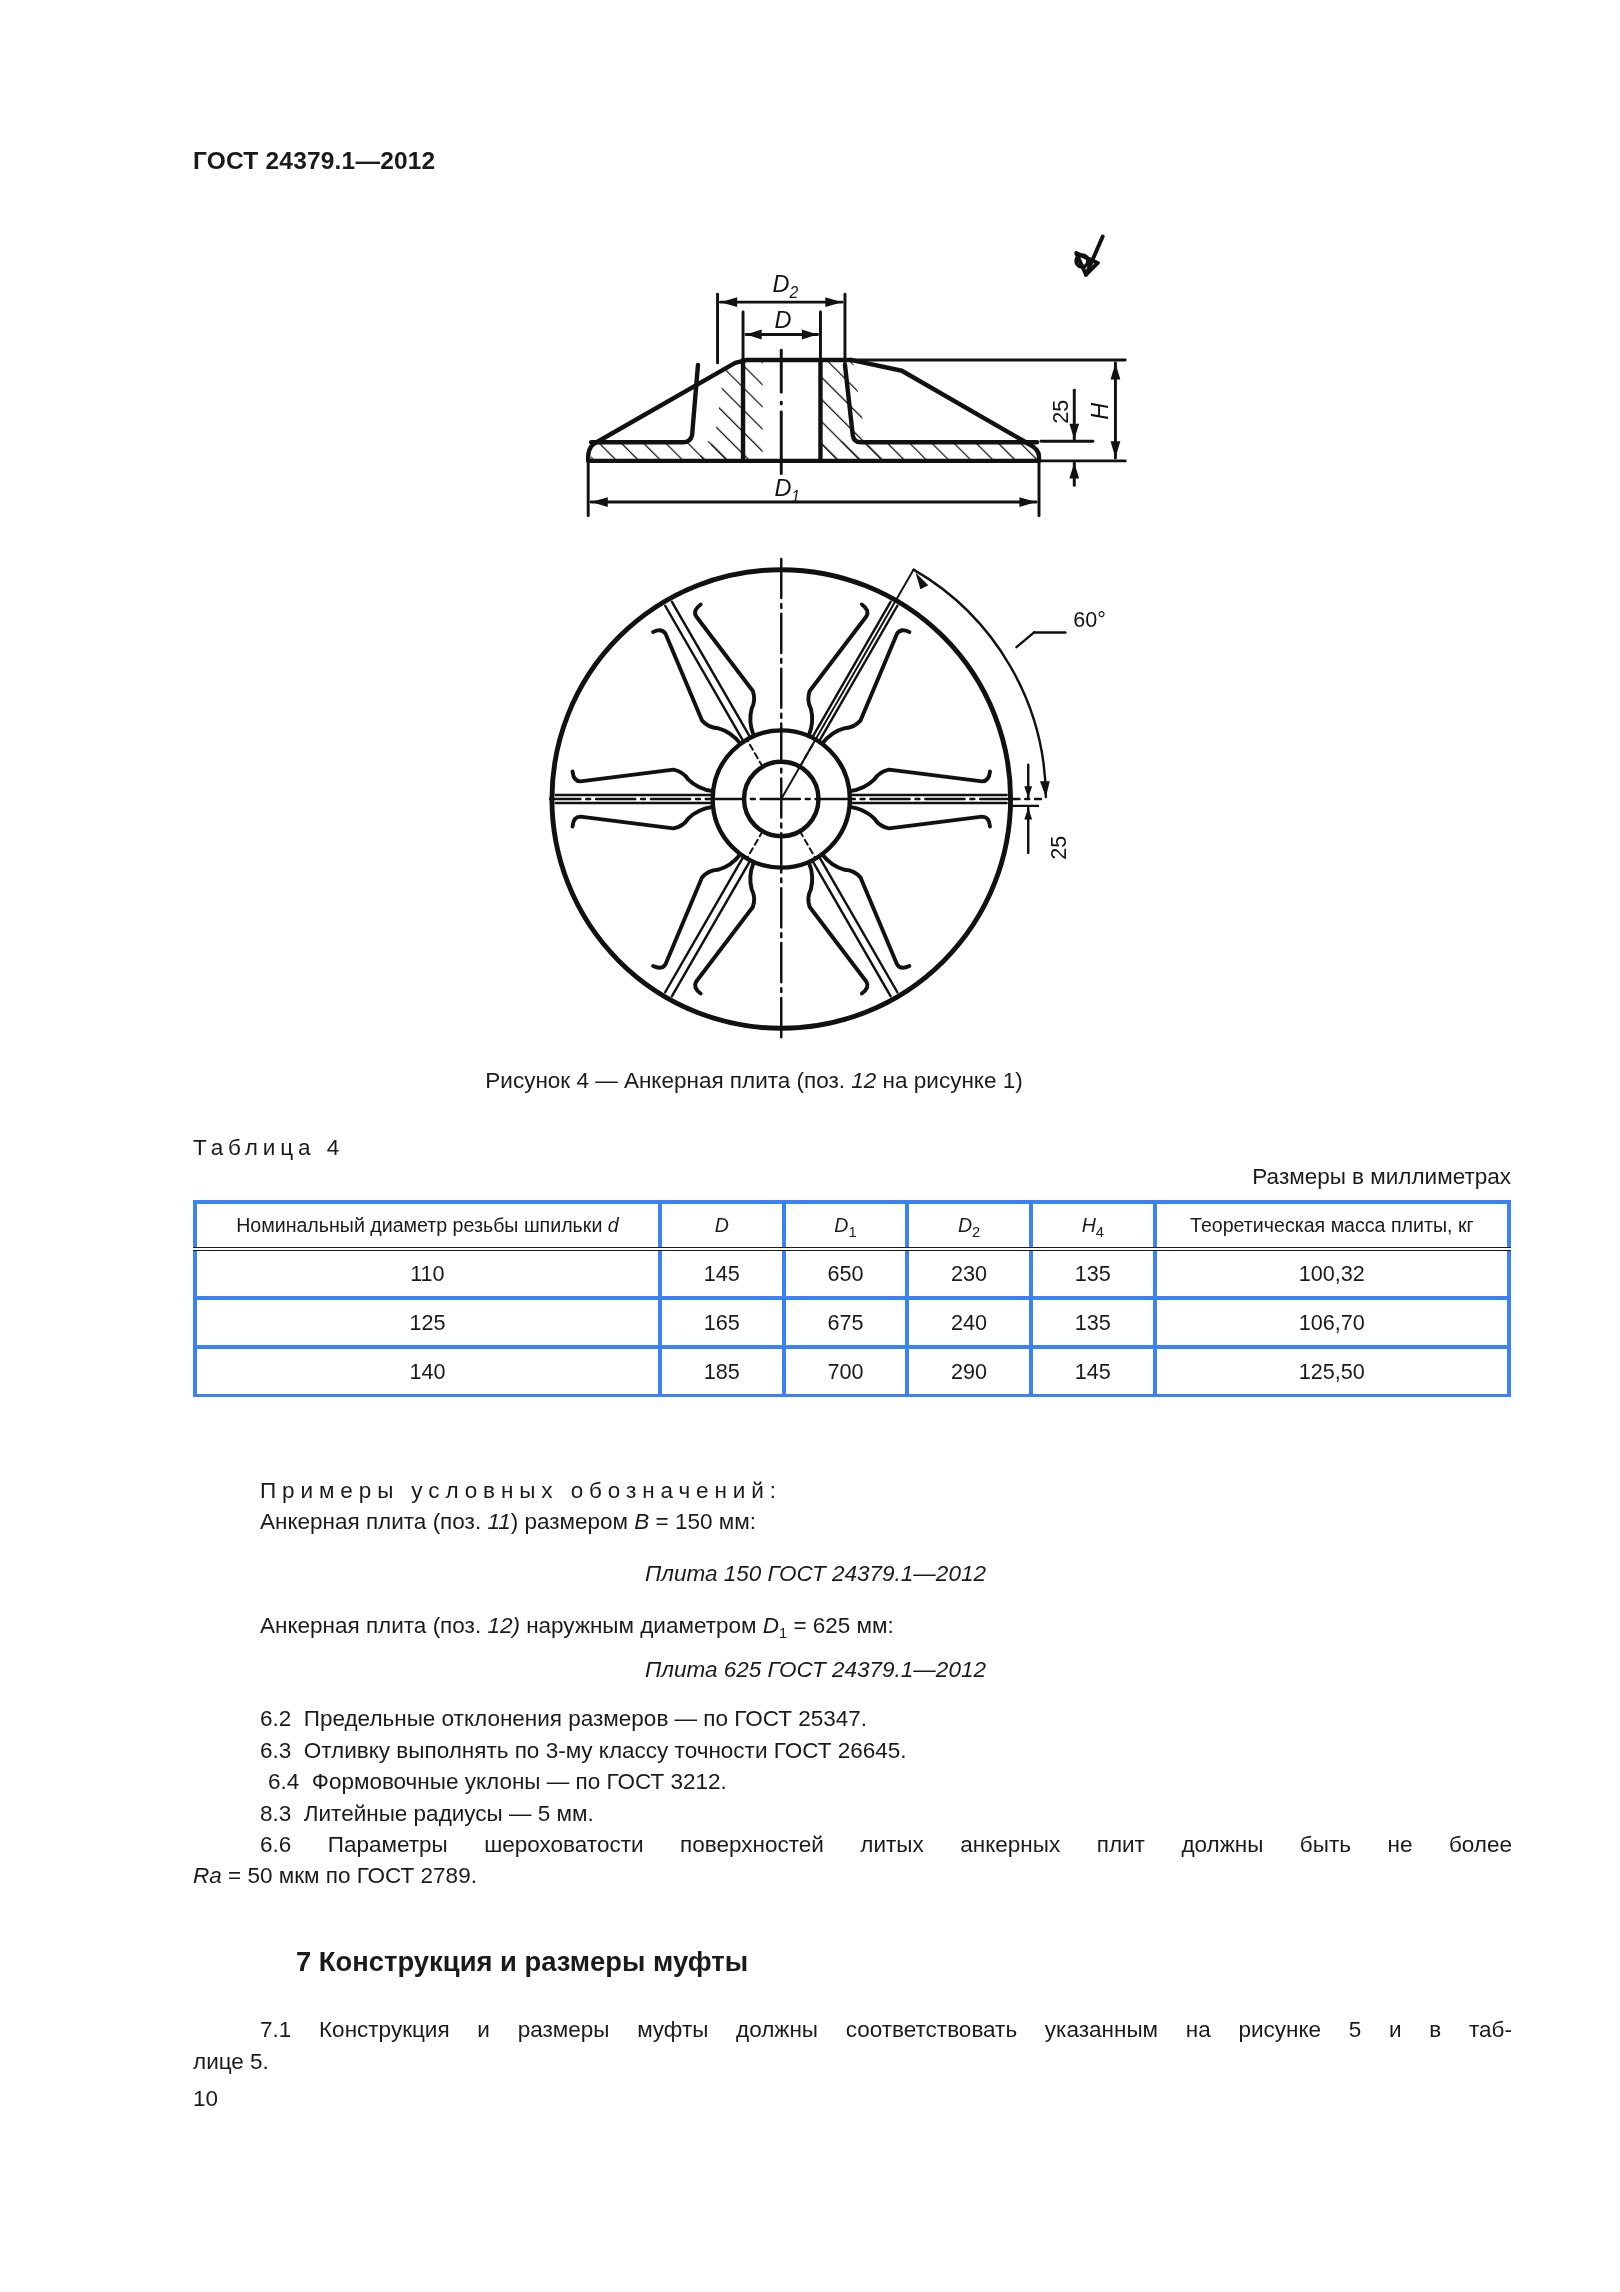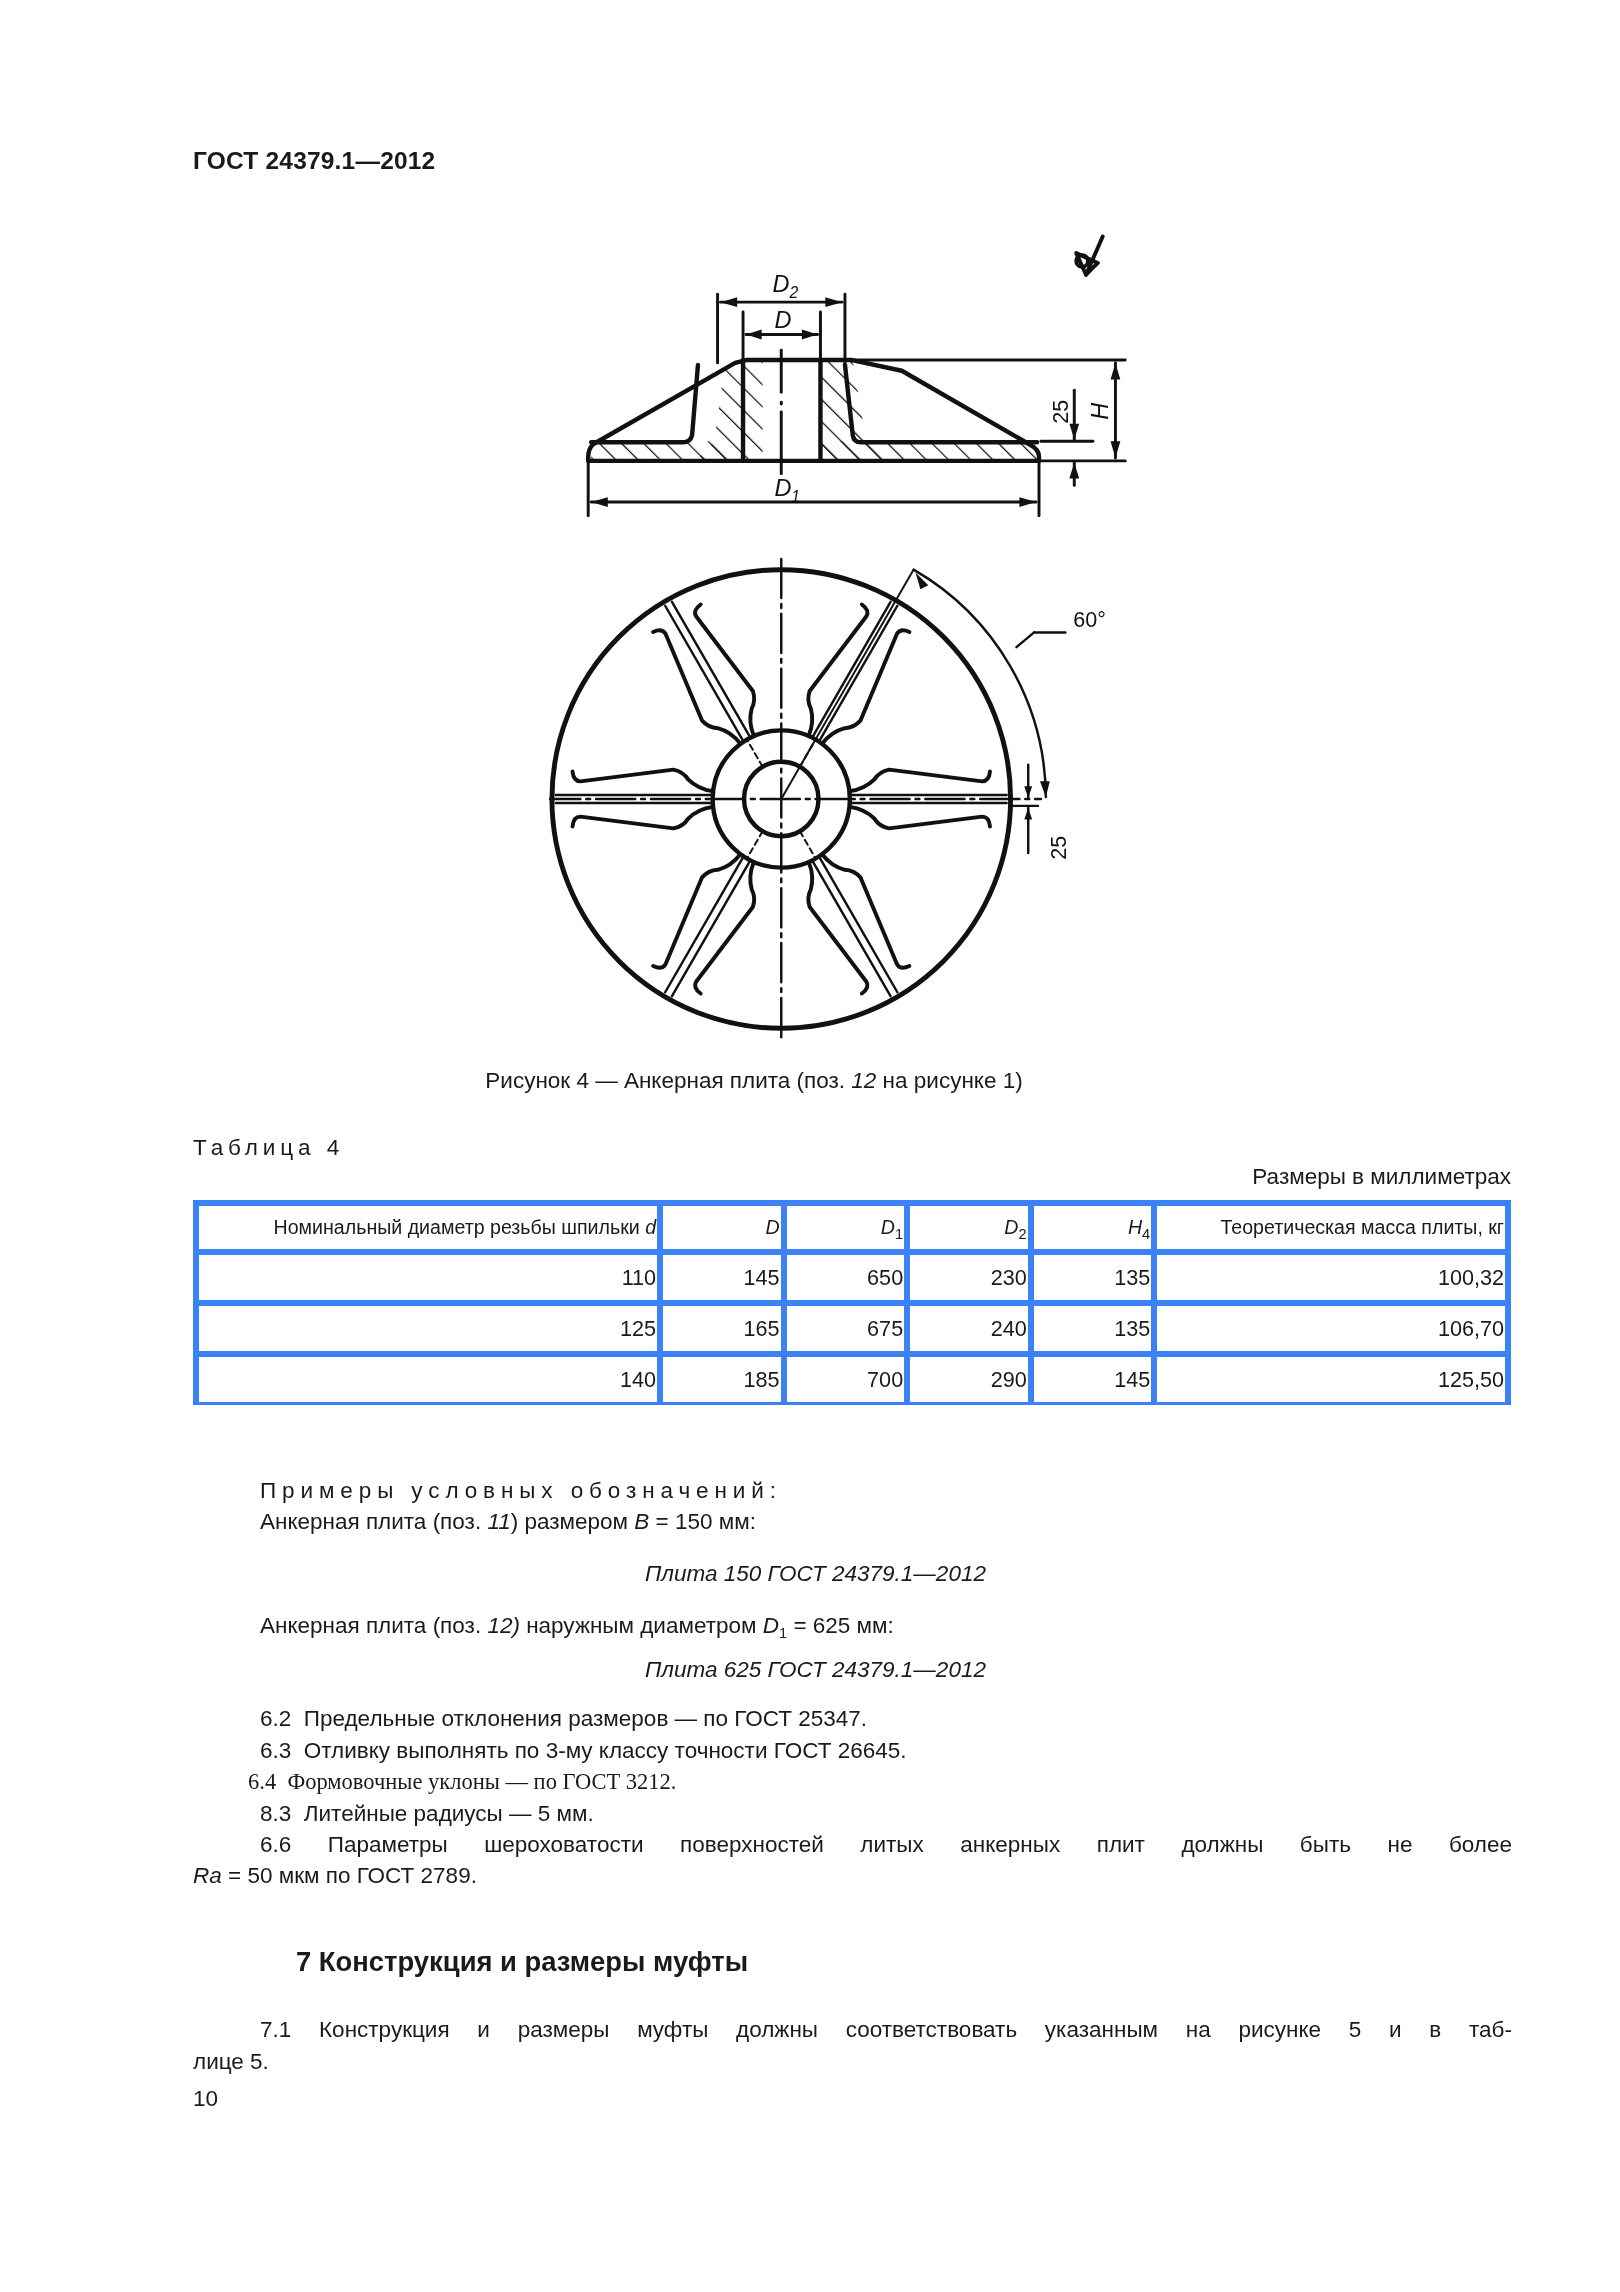--- a/index.html
+++ b/index.html
@@ -12,21 +12,21 @@
   .figure-svg { left: 549px; top: 206px; }
   .caption { left: 0; width: 1508px; top: 1068px; text-align: center; font-size: 22.5px; }
   .caption i { font-style: italic; }
   .table-label { left: 193px; top: 1135px; font-size: 22.5px; letter-spacing: 4.9px; }
   .units { right: 109px; top: 1164px; font-size: 22.5px; }
   table.data {
     position: absolute; left: 193px; top: 1200px; width: 1318px;
     border-collapse: collapse; font-size: 21.6px;
   }
   table.data th, table.data td {
-    border: 6px solid #3b82f6; text-align: right; font-weight: normal;
+    border: 4px solid #3b82f6; text-align: center; font-weight: normal;
     height: 45px; padding: 0 1px;
   }
   table.data th { font-size: 19.6px; height: 43px; }
   table.data thead tr { border-bottom: 4.9px double #1a1a1a; }
   table.data th i, .sym { font-style: italic; }
   table.data tr.last td { border-bottom-width: 3.9px; }
   table.data tr.row-sep td { border-top-width: 3.9px; }
   .para { font-size: 22.5px; line-height: 31px; }
   .spaced { letter-spacing: 5.9px; }
   .italic-center { font-style: italic; }
@@ -199,21 +199,21 @@
 </table>
 
 <div class="abs para spaced" style="left:260px; top:1475px;">Примеры условных обозначений:</div>
 <div class="abs para" style="left:260px; top:1506px;"><span>Анкерная плита (поз. </span><i>11</i><span>) размером </span><i>B</i><span> = 150 мм:</span></div>
 <div class="abs para italic-center" style="left:645px; top:1558px;">Плита 150 ГОСТ 24379.1—2012</div>
 <div class="abs para" style="left:260px; top:1610px;"><span>Анкерная плита (поз. </span><i>12)</i><span> наружным диаметром </span><i>D</i><sub>1</sub><span> = 625 мм:</span></div>
 <div class="abs para italic-center" style="left:645px; top:1654px;">Плита 625 ГОСТ 24379.1—2012</div>
 
 <div class="abs para" style="left:260px; top:1703px; white-space:pre;">6.2  Предельные отклонения размеров — по ГОСТ 25347.</div>
 <div class="abs para" style="left:260px; top:1735px; white-space:pre;">6.3  Отливку выполнять по 3-му классу точности ГОСТ 26645.</div>
-<div class="abs para" style="left:248px; top:1766px; white-space:pre;font-family:Liberation Serif, serif;">6.4  Формовочные уклоны — по ГОСТ 3212.</div>
+<div class="abs para" style="left:268px; top:1766px; white-space:pre;">6.4  Формовочные уклоны — по ГОСТ 3212.</div>
 <div class="abs para" style="left:260px; top:1798px; white-space:pre;">8.3  Литейные радиусы — 5 мм.</div>
 <div class="abs para justify" style="left:260px; width:1252px; top:1829px;">6.6 Параметры шероховатости поверхностей литых анкерных плит должны быть не более</div>
 <div class="abs para" style="left:193px; top:1860px;"><i>Ra</i><span> = 50 мкм по ГОСТ 2789.</span></div>
 
 <div class="abs heading7">7 Конструкция и размеры муфты</div>
 <div class="abs para justify" style="left:260px; width:1252px; top:2014px;">7.1 Конструкция и размеры муфты должны соответствовать указанным на рисунке 5 и в таб-</div>
 <div class="abs para" style="left:193px; top:2046px;">лице 5.</div>
 
 <div class="abs para" style="left:193px; top:2083px;">10</div>
 

